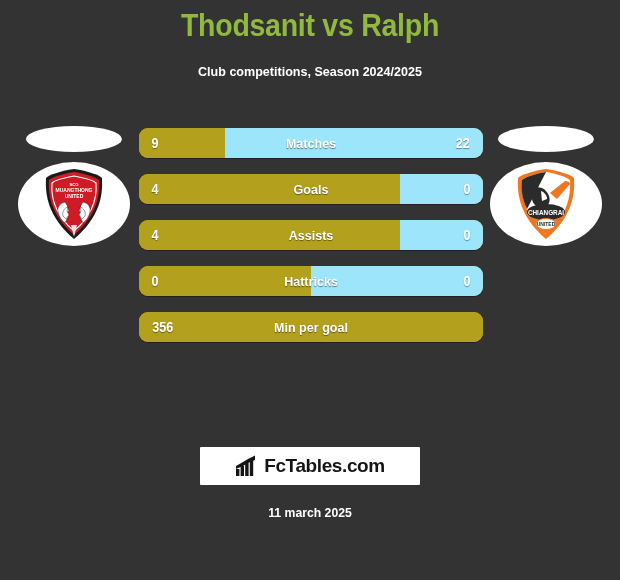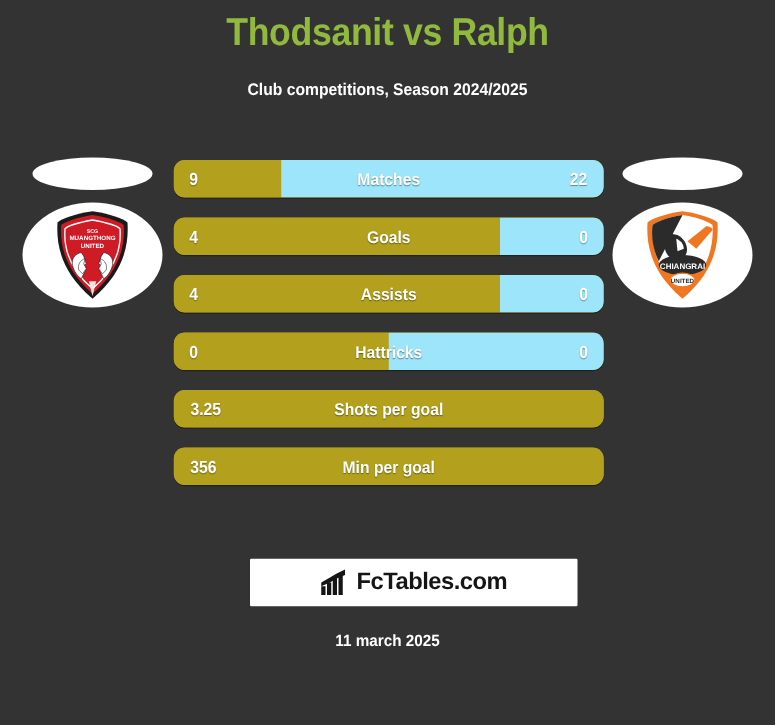--- a/index.html
+++ b/index.html
@@ -144,21 +144,21 @@
     z-index: 3;
   }
   .val.home { left: 12px; }
   .val.away { right: 12px; }
 
   
   .brand {
     position: absolute;
     left: 200px;
     top: 447px;
-    width: 262px;
+    width: 220px;
     height: 38px;
     background: #ffffff;
     border-radius: 1px;
     display: flex;
     align-items: center;
     justify-content: center;
     gap: 5px;
   }
   .brand-text {
     font-size: 19px;
@@ -257,25 +257,20 @@
 
     <div class="row">
       <div class="fill-left" style="width:50%"></div>
       <div class="fill-right" style="width:50%"></div>
       <div class="val home">0</div>
       <div class="row-label">Hattricks</div>
       <div class="val away">0</div>
     </div>
 
 
-    <div class="row">
-      <div class="fill-left" style="width:100%"></div>
-      <div class="val home">3.25</div>
-      <div class="row-label">Shots per goal</div>
-    </div>
 
     <div class="row">
       <div class="fill-left" style="width:100%"></div>
       <div class="val home">356</div>
       <div class="row-label">Min per goal</div>
     </div>
 
   </div>
 
   <div class="brand">

